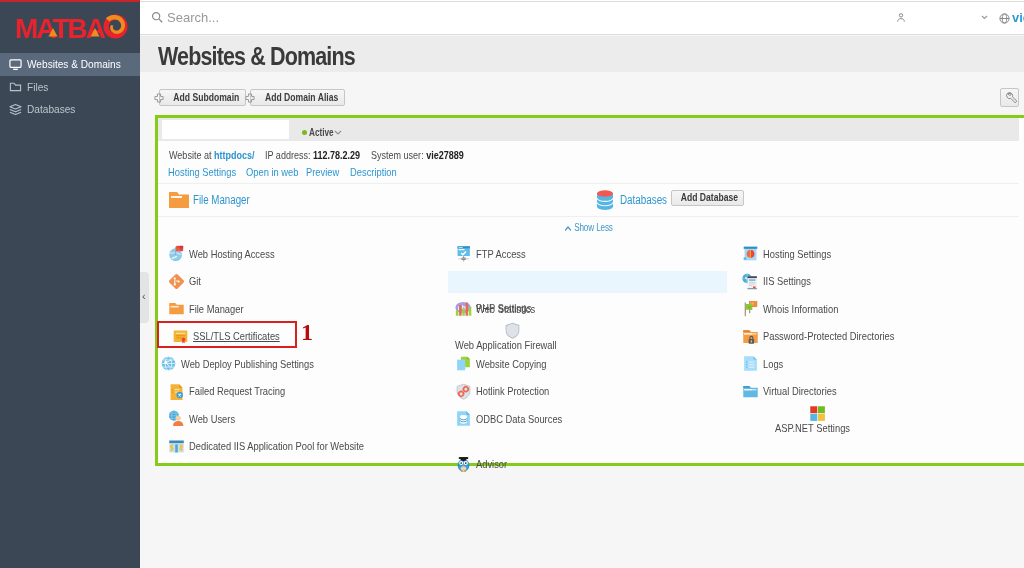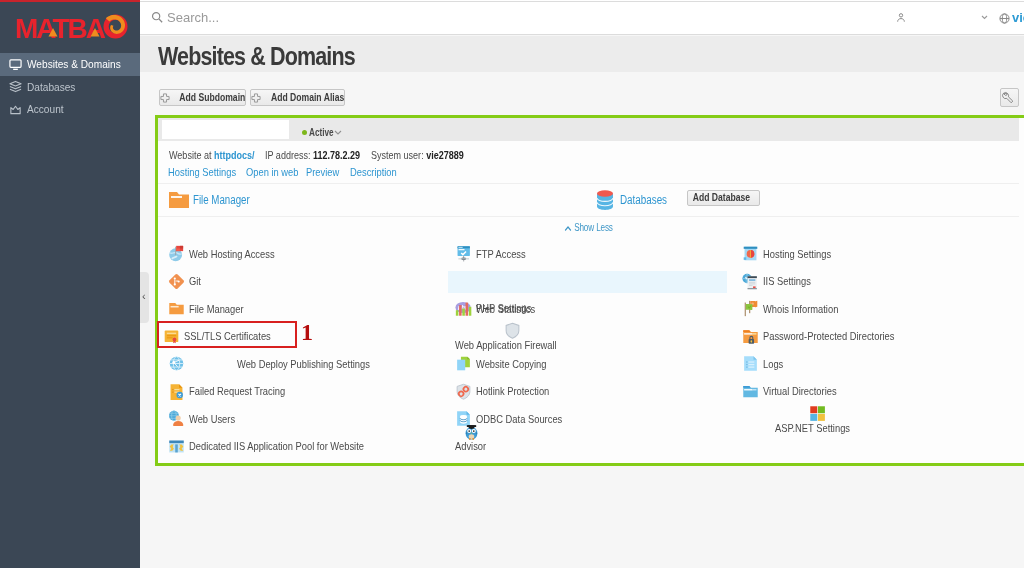--- a/index.html
+++ b/index.html
@@ -20,21 +20,21 @@
 #topbar{position:absolute;left:140px;top:0;width:884px;height:35px;background:#fff;border-bottom:1px solid #dcdcdc;text-align:center;}
 #searchtxt{position:absolute;left:27px;top:10px;color:#9a9a9a;font-size:13px;}
 #personic{position:absolute;left:756px;top:12px;}
 #caret1{position:absolute;left:841px;top:15px;}
 #globeic{position:absolute;left:859px;top:13px;}
 #vietxt{position:absolute;left:872px;top:10px;color:#2d9bd4;font-size:13px;font-weight:bold;}
 
 #h1band{position:absolute;left:140px;top:36px;width:884px;height:36px;background:#ececec;}
 #h1band h1{position:absolute;left:18px;top:5.5px;font-size:25px;color:#3a3a3a;letter-spacing:-1px;transform:scaleX(.86);transform-origin:0 0;}
 
-.btn{position:absolute;z-index:5;background:linear-gradient(#f6f6f6,#e9e9e9);border:1px solid #c6c6c6;border-radius:2px;font-size:10px;font-weight:bold;color:#3c3c3c;display:flex;align-items:center;justify-content:flex-start;white-space:nowrap;}
+.btn{position:absolute;z-index:5;background:linear-gradient(#f6f6f6,#e9e9e9);border:1px solid #c6c6c6;border-radius:2px;font-size:10px;font-weight:bold;color:#3c3c3c;display:flex;align-items:center;justify-content:flex-end;white-space:nowrap;}
 .bl{display:inline-block;transform:scaleX(.86);transform-origin:50% 50%;}
 #btn-sub{left:159px;top:89px;width:87px;height:17px;}
 #btn-alias{left:250px;top:89px;width:95px;height:17px;}
 #btn-wrench{left:1000px;top:88px;width:18.5px;height:18.5px;}
 
 #card{position:absolute;left:155px;top:115px;width:883px;height:351px;background:#fdfdfd;border:3px solid #84cc16;}
 #cardhead{position:absolute;left:0;top:0;width:861px;height:23px;background:#e9e9e9;}
 #domtab{position:absolute;left:4px;top:2px;width:127px;height:19px;background:#fff;}
 #activedot{position:absolute;left:143.5px;top:11.5px;width:5px;height:5px;border-radius:50%;background:#7db71b;}
 #activetxt{position:absolute;left:150.5px;top:8.5px;font-size:10px;font-weight:bold;color:#4a4a4a;transform:scaleX(.82);transform-origin:0 0;}
@@ -46,21 +46,21 @@
 #inforow a{color:#2d95d0;text-decoration:none;font-weight:bold;}
 #linksrow{position:absolute;left:10px;top:47.5px;font-size:11px;height:13px;}
 #linksrow a{position:absolute;top:0;white-space:nowrap;transform:scaleX(.85);transform-origin:0 0;}
 #linksrow a{color:#2d95d0;text-decoration:none;}
 #divider1{position:absolute;left:0;top:65px;width:861px;border-top:1px solid #efefef;}
 
 #fm-ic{position:absolute;left:10px;top:72px;}
 #fm-tx{position:absolute;left:35px;top:74.5px;font-size:12px;color:#2d95d0;transform:scaleX(.81);transform-origin:0 0;}
 #db-ic{position:absolute;left:437px;top:71px;}
 #db-tx{position:absolute;left:461.5px;top:74.5px;font-size:12px;color:#2d95d0;transform:scaleX(.82);transform-origin:0 0;}
-#btn-adddb{left:671px;top:189.5px;width:73px;height:16.5px;margin-left:16px;}
+#btn-adddb{left:671px;top:189.5px;width:73px;height:16.5px;}
 #divider2{position:absolute;left:0;top:98px;width:861px;border-top:1px solid #efefef;}
 #showless{position:absolute;left:0;top:104px;width:861px;text-align:center;font-size:10px;letter-spacing:-0.2px;color:#3f97c7;}
 
 .cell{position:absolute;height:27.5px;display:flex;align-items:center;font-size:11px;color:#4a4a4a;white-space:nowrap;}
 .cell span{display:inline-block;transform:scaleX(.85);transform-origin:0 50%;}
 .cell .gic{width:17px;height:17px;margin-right:4px;flex:none;}
 #phphl{position:absolute;left:290px;top:152.5px;width:279px;height:22.5px;background:#e9f6fd;}
 #redbox{position:absolute;left:-1px;top:203px;width:140px;height:27px;border:2px solid #d8201f;}
 #red1{position:absolute;left:143px;top:200.5px;font-family:"Liberation Serif",serif;font-size:24px;font-weight:bold;color:#b50d0d;}
 </style>
@@ -80,29 +80,29 @@
     <div class="menu">
       <div class="mi sel">
           <svg class="ic" viewBox="0 0 14 14">
             <rect x="1" y="2" width="12" height="8" rx="1" fill="none" stroke="#fff" stroke-width="1.3"></rect>
             <rect x="4.5" y="11.5" width="5" height="1.4" fill="#fff"></rect>
           </svg>
           <span>Websites &amp; Domains</span>
         </div>
       <div class="mi">
           <svg class="ic" viewBox="0 0 14 14">
-            <path d="M1 4l6-2.5L13 4 7 6.5z M1 7l6 2.5L13 7 M1 10l6 2.5 6-2.5" fill="none" stroke="#b9c1c9" stroke-width="1.2" stroke-linejoin="round"></path>
-          </svg>
-          <span>Databases</span>
+            <path d="M1.5 3.5h4l1.5 2h5.5v6h-11z" fill="none" stroke="#b9c1c9" stroke-width="1.2"></path>
+          </svg>
+          <span>Files</span>
         </div>
       <div class="mi">
           <svg class="ic" viewBox="0 0 14 14">
-            <path d="M2 5l2.5 2L7 3.5 9.5 7 12 5v6.5H2z" fill="none" stroke="#b9c1c9" stroke-width="1.2" stroke-linejoin="round"></path>
-          </svg>
-          <span>Account</span>
+            <path d="M1 4l6-2.5L13 4 7 6.5z M1 7l6 2.5L13 7 M1 10l6 2.5 6-2.5" fill="none" stroke="#b9c1c9" stroke-width="1.2" stroke-linejoin="round"></path>
+          </svg>
+          <span>Databases</span>
         </div>
     </div>
   </div>
   <div id="handle"></div>
   <div id="topbar">
       <div style="position:absolute;left:0;top:1px;width:884px;height:1px;background:#dcdcdc"></div>
     <svg style="position:absolute;left:11px;top:11px" width="12" height="12" viewBox="0 0 14 14">
         <circle cx="6" cy="6" r="4.2" fill="none" stroke="#8a8a8a" stroke-width="1.4"></circle>
         <path d="M9.2 9.2L13 13" stroke="#8a8a8a" stroke-width="1.6"></path>
       </svg>
@@ -273,21 +273,21 @@
           <svg class="gic" viewBox="0 0 20 20">
             <rect x="8.4" y="1" width="1.3" height="14.5" fill="#a5855f"></rect>
             <rect x="3.2" y="3" width="1.3" height="16" fill="#a5855f"></rect>
             <path d="M9.7 1.3h5.5c1 0.8 2-0.5 2.8-0.3v7c-0.8-0.2-1.8 1.1-2.8 0.3H9.7z" fill="#ef8c35"></path>
             <circle cx="12.5" cy="4.5" r="1.5" fill="#f6b377"></circle>
             <path d="M4.5 4.8h5.2c0.9 0.7 1.8-0.4 2.5-0.2v6.8c-0.7-0.2-1.6 0.9-2.5 0.2H4.5z" fill="#8cc63f"></path>
             <path d="M7 7.8l1.5 1.5 2-2.5" stroke="#79b32a" stroke-width="1.2" fill="none"></path>
           </svg>
           <span>Whois Information</span>
         </div>
-    <div class="cell" style="left:5px;top:204.25px;">
+    <div class="cell" style="left:14px;top:204.25px;text-decoration:underline;">
           <svg class="gic" viewBox="0 0 20 20">
             <rect x="2" y="3" width="16" height="13.5" rx="1" fill="#f5b335"></rect>
             <rect x="4.5" y="5.5" width="11" height="1.5" fill="#fadd9a"></rect>
             <rect x="4.5" y="8.5" width="11" height="1.2" fill="#e8930c"></rect>
             <rect x="4.5" y="11" width="7" height="1.2" fill="#e8930c"></rect>
             <circle cx="13.5" cy="13.5" r="2.2" fill="#e8473f"></circle>
             <path d="M12.7 15l-1 3 1.8-1 1.8 1-1-3z" fill="#e8473f"></path>
           </svg>
           <span>SSL/TLS Certificates</span>
         </div>
@@ -303,21 +303,21 @@
             <path d="M1.5 2.5h7l1.8 2.2H1.5z" fill="#ef8020"></path>
             <rect x="2.5" y="6" width="10" height="1.8" fill="#fff" opacity=".9"></rect>
             <rect x="12.5" y="6" width="4.5" height="1.8" fill="#fadd9a"></rect>
             <rect x="7.8" y="13" width="6.4" height="5.5" rx="0.8" fill="#4e5b66"></rect>
             <path d="M9.3 13v-1.4a1.7 1.7 0 013.4 0V13" stroke="#4e5b66" stroke-width="1.3" fill="none"></path>
             <circle cx="11" cy="15.5" r="1" fill="#f2c23e"></circle>
             <path d="M11 15.8v1.5" stroke="#f2c23e" stroke-width="1"></path>
           </svg>
           <span>Password-Protected Directories</span>
         </div>
-    <div class="cell" style="left:10px;top:231.75px;gap:48px;">
+    <div class="cell" style="left:2px;top:231.75px;">
           <svg class="gic" viewBox="0 0 20 20">
             <circle cx="10" cy="10" r="8" fill="#6fc0e8"></circle>
             <ellipse cx="10" cy="10" rx="3.8" ry="8" fill="none" stroke="#d5eefa" stroke-width="1.1"></ellipse>
             <path d="M2 10h16 M3.2 5.8h13.6 M3.2 14.2h13.6" stroke="#d5eefa" stroke-width="1.1" fill="none"></path>
             <circle cx="6.8" cy="8.8" r="1.7" fill="#fff"></circle>
             <path d="M6.8 8.8L13 6.2 M6.8 8.8l4.5 5" stroke="#fff" stroke-width="1" fill="none"></path>
           </svg>
           <span>Web Deploy Publishing Settings</span>
         </div>
     <div class="cell" style="left:297px;top:231.75px;">
@@ -405,21 +405,21 @@
             <rect x="1.5" y="3" width="17" height="14" fill="#bfe3f5"></rect>
             <rect x="1.5" y="3" width="17" height="3" fill="#3d86b8"></rect>
             <path d="M3.5 8l2.5 2-2.5 2 2.5 2h-2.5z" fill="#f2c23e"></path>
             <path d="M4 7.5h3l-2 2.5 2 2.5-2 2.5h-3l2-2.5-2-2.5z" fill="#f2c23e"></path>
             <path d="M16.5 8l-2.5 2 2.5 2-2.5 2h2.5z" fill="#f2c23e"></path>
             <path d="M16 7.5h-3l2 2.5-2 2.5 2 2.5h3l-2-2.5 2-2.5z" fill="#f2c23e"></path>
             <rect x="8.5" y="7.5" width="3" height="9.5" fill="#5ba3cf"></rect>
           </svg>
           <span>Dedicated IIS Application Pool for Website</span>
         </div>
-    <div class="cell" style="left:297px;top:305px;flex-direction:column;">
+    <div class="cell" style="left:297px;top:332px;">
           <svg class="gic" viewBox="0 0 20 20">
             <ellipse cx="10" cy="12" rx="7" ry="7.5" fill="#3d9bd5"></ellipse>
             <path d="M3.5 12c1-2 2-2.5 2-2.5l-1 4.5z M16.5 12c-1-2-2-2.5-2-2.5l1 4.5z" fill="#2e7fb0"></path>
             <circle cx="7.3" cy="9.5" r="2.4" fill="#fff"></circle>
             <circle cx="12.7" cy="9.5" r="2.4" fill="#fff"></circle>
             <circle cx="7.3" cy="9.5" r="1" fill="#333"></circle>
             <circle cx="12.7" cy="9.5" r="1" fill="#333"></circle>
             <path d="M9.3 11.5l0.7 1.5 0.7-1.5z" fill="#9ed23c"></path>
             <ellipse cx="10" cy="16" rx="3.3" ry="2.8" fill="#e9d4b3"></ellipse>
             <rect x="4.5" y="2.5" width="11" height="2.2" fill="#1b1b1b"></rect>

